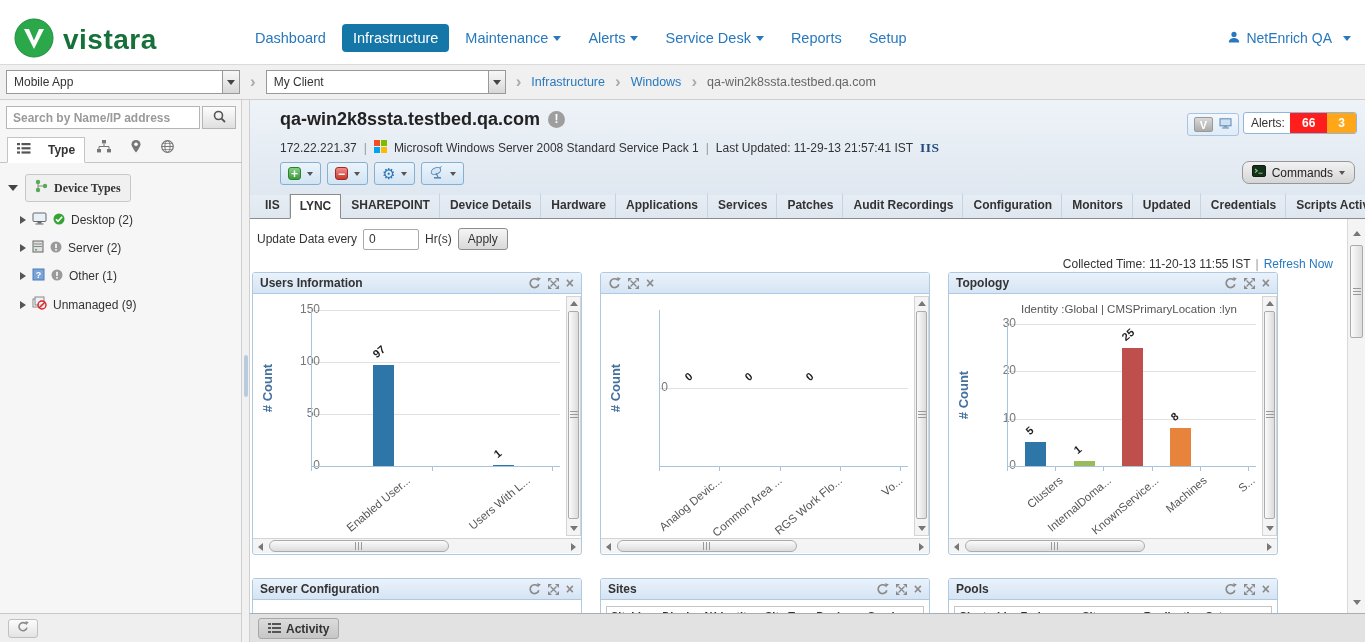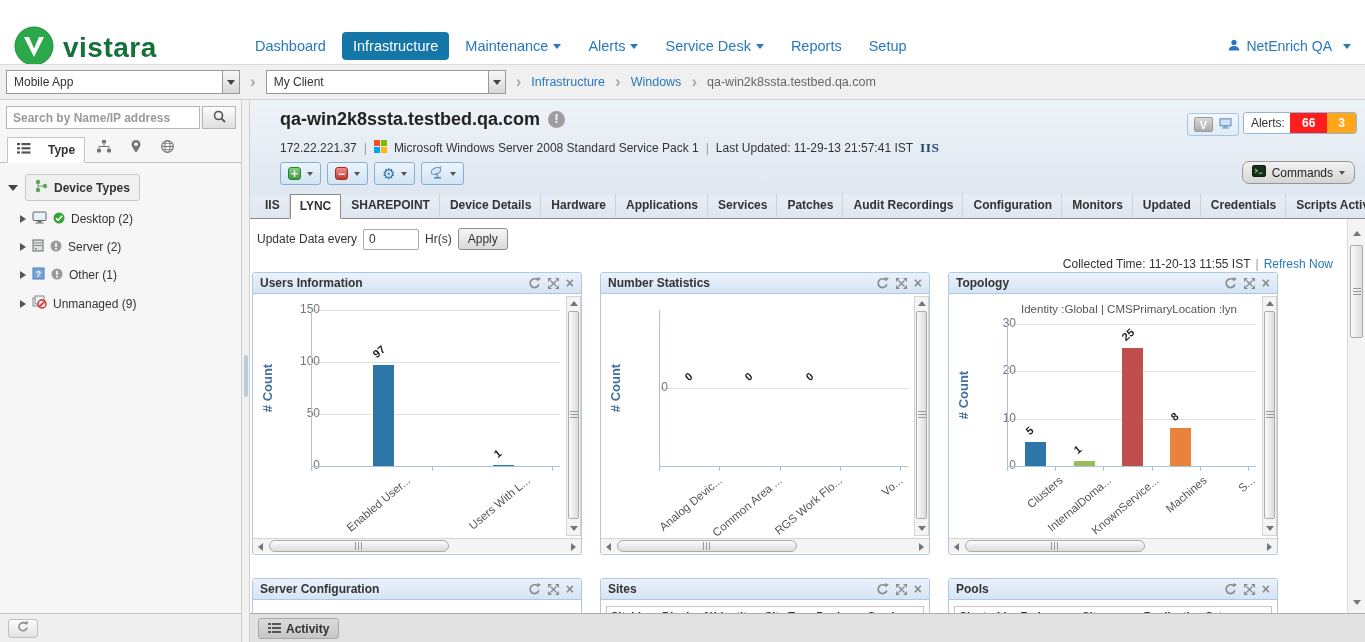--- a/index.html
+++ b/index.html
@@ -2,21 +2,21 @@
 <html><head>
 <meta charset="utf-8">
 <style>
   * { margin:0; padding:0; box-sizing:border-box; }
   html,body { background:#fff; }
   body { font-family:"Liberation Sans",sans-serif; font-size:12px; color:#333; }
   .app { position:relative; width:1365px; height:642px; overflow:hidden; background:#fff; }
   .abs { position:absolute; }
 
   
-  .topbar { left:0; top:16px; width:1365px; height:64px; background:#fff; }
+  .topbar { left:0; top:8px; width:1365px; height:64px; background:#fff; }
   .brand { left:14px; top:10px; display:flex; align-items:center; gap:9px; }
   .brand-text { font-size:28px; font-weight:bold; color:#16703A; letter-spacing:.5px; }
   .mainnav { left:244px; top:16px; display:flex; align-items:center; gap:5px; }
   .nav-item { color:#2778BE; font-size:14.5px; padding:6px 11px; border-radius:4px; cursor:pointer; white-space:nowrap; }
   .nav-item.active { background:#1577A7; color:#fff; }
   .ncaret { display:inline-block; width:0; height:0; border-left:4px solid transparent; border-right:4px solid transparent; border-top:5px solid #2778BE; margin-left:5px; vertical-align:2px; }
   .userbox { right:14px; top:22px; display:flex; align-items:center; gap:6px; color:#2778BE; font-size:14px; cursor:pointer; }
 
   
   .filterbar { left:0; top:64px; width:1365px; height:36px; background:#F0F0F0; border-top:1px solid #DADADA; border-bottom:1px solid #CFCFCF; display:flex; align-items:center; }
@@ -31,21 +31,21 @@
   .sidebar { left:0; top:100px; width:242px; height:513px; background:#F6F6F6; border-right:1px solid #CFCFCF; }
   .searchrow { position:absolute; left:0; top:0; width:242px; height:34px; padding:6px 6px 0 6px; display:flex; gap:2px; }
   .searchrow input { flex:1; height:23px; border:1px solid #B5B5B5; padding:0 6px; font:bold 12px "Liberation Sans",sans-serif; color:#444; background:#fff; }
   .searchrow input::placeholder { color:#9A9A9A; }
   .searchbtn { width:34px; height:23px; background:linear-gradient(#FDFDFD,#DFDFDF); border:1px solid #B5B5B5; display:flex; align-items:center; justify-content:center; cursor:pointer; }
   .sidetabs { position:absolute; left:0; top:36px; width:242px; height:27px; border-bottom:1px solid #C4C4C4; display:flex; align-items:flex-end; padding-left:7px; gap:4px; }
   .stab { display:flex; align-items:center; gap:17px; padding:5px 9px; font-weight:bold; color:#333; cursor:pointer; }
   .stab.active { background:#fff; border:1px solid #C4C4C4; border-bottom:1px solid #fff; margin-bottom:-1px; }
   .stab-ico { padding:5px 8px 6px; cursor:pointer; }
   .tree { position:absolute; left:0; top:66px; width:242px; }
-  .tree-root { display:flex; align-items:center; gap:7px; margin:8px 0 4px 8px; }
+  .tree-root { display:flex; align-items:center; gap:7px; margin:8px 0 4px 8px;font-family:Liberation Serif, serif; }
   .rootbox { display:flex; align-items:center; gap:6px; background:#F0F0F0; border:1px solid #C8C8C8; border-radius:3px; padding:4px 9px; font-weight:bold; color:#333; cursor:pointer; }
   .tri-root { width:0; height:0; border-left:5px solid transparent; border-right:5px solid transparent; border-top:6px solid #444; }
   .tree-row { display:flex; align-items:center; gap:6px; padding:6px 1px 6px 20px; cursor:pointer; }
   .expander { width:0; height:0; border-top:4px solid transparent; border-bottom:4px solid transparent; border-left:6px solid #555; }
   .tlabel { color:#333; }
   .sidefoot { left:0; top:613px; width:242px; height:29px; background:#EFEFEF; border-top:1px solid #C8C8C8; border-right:1px solid #CFCFCF; }
   .sfbtn { position:absolute; left:8px; top:5px; width:30px; height:19px; background:linear-gradient(#FCFCFC,#E3E3E3); border:1px solid #C0C0C0; border-radius:3px; display:flex; align-items:center; justify-content:center; cursor:pointer; }
 
   
   .splitter { left:242px; top:100px; width:8px; height:542px; background:#F1F1F1; border-right:1px solid #CFCFCF; }
@@ -463,21 +463,20 @@
             <span class="ph-thumb">
               <span class="griph"></span>
             </span>
             <span class="sb-arrow" style="right:1px;top:1px;">
               <span class="tr"></span>
             </span>
           </div>
         </div>
         <div class="panel" style="left: 350px; top: 53px; height: 283px;">
           <div class="phd">
-            <span class="ptitle">Number Statistics</span>
             <span class="picon">
               <svg width="13" height="13" viewBox="0 0 13 13">
                 <path d="M10.8 7.2 A4.4 4.4 0 1 1 9.6 3" fill="none" stroke="#8a8a8a" stroke-width="1.7"></path>
                 <polygon points="9,0.2 12.8,1.2 9.8,4.6" fill="#8a8a8a"></polygon>
               </svg>
             </span>
             <span class="picon">
               <svg width="11" height="11" viewBox="0 0 11 11">
                 <path d="M2.5 2.5 L8.5 8.5 M8.5 2.5 L2.5 8.5" stroke="#8a8a8a" stroke-width="1.3"></path>
                 <polygon points="0,0 4,0 0,4" fill="#8a8a8a"></polygon>

